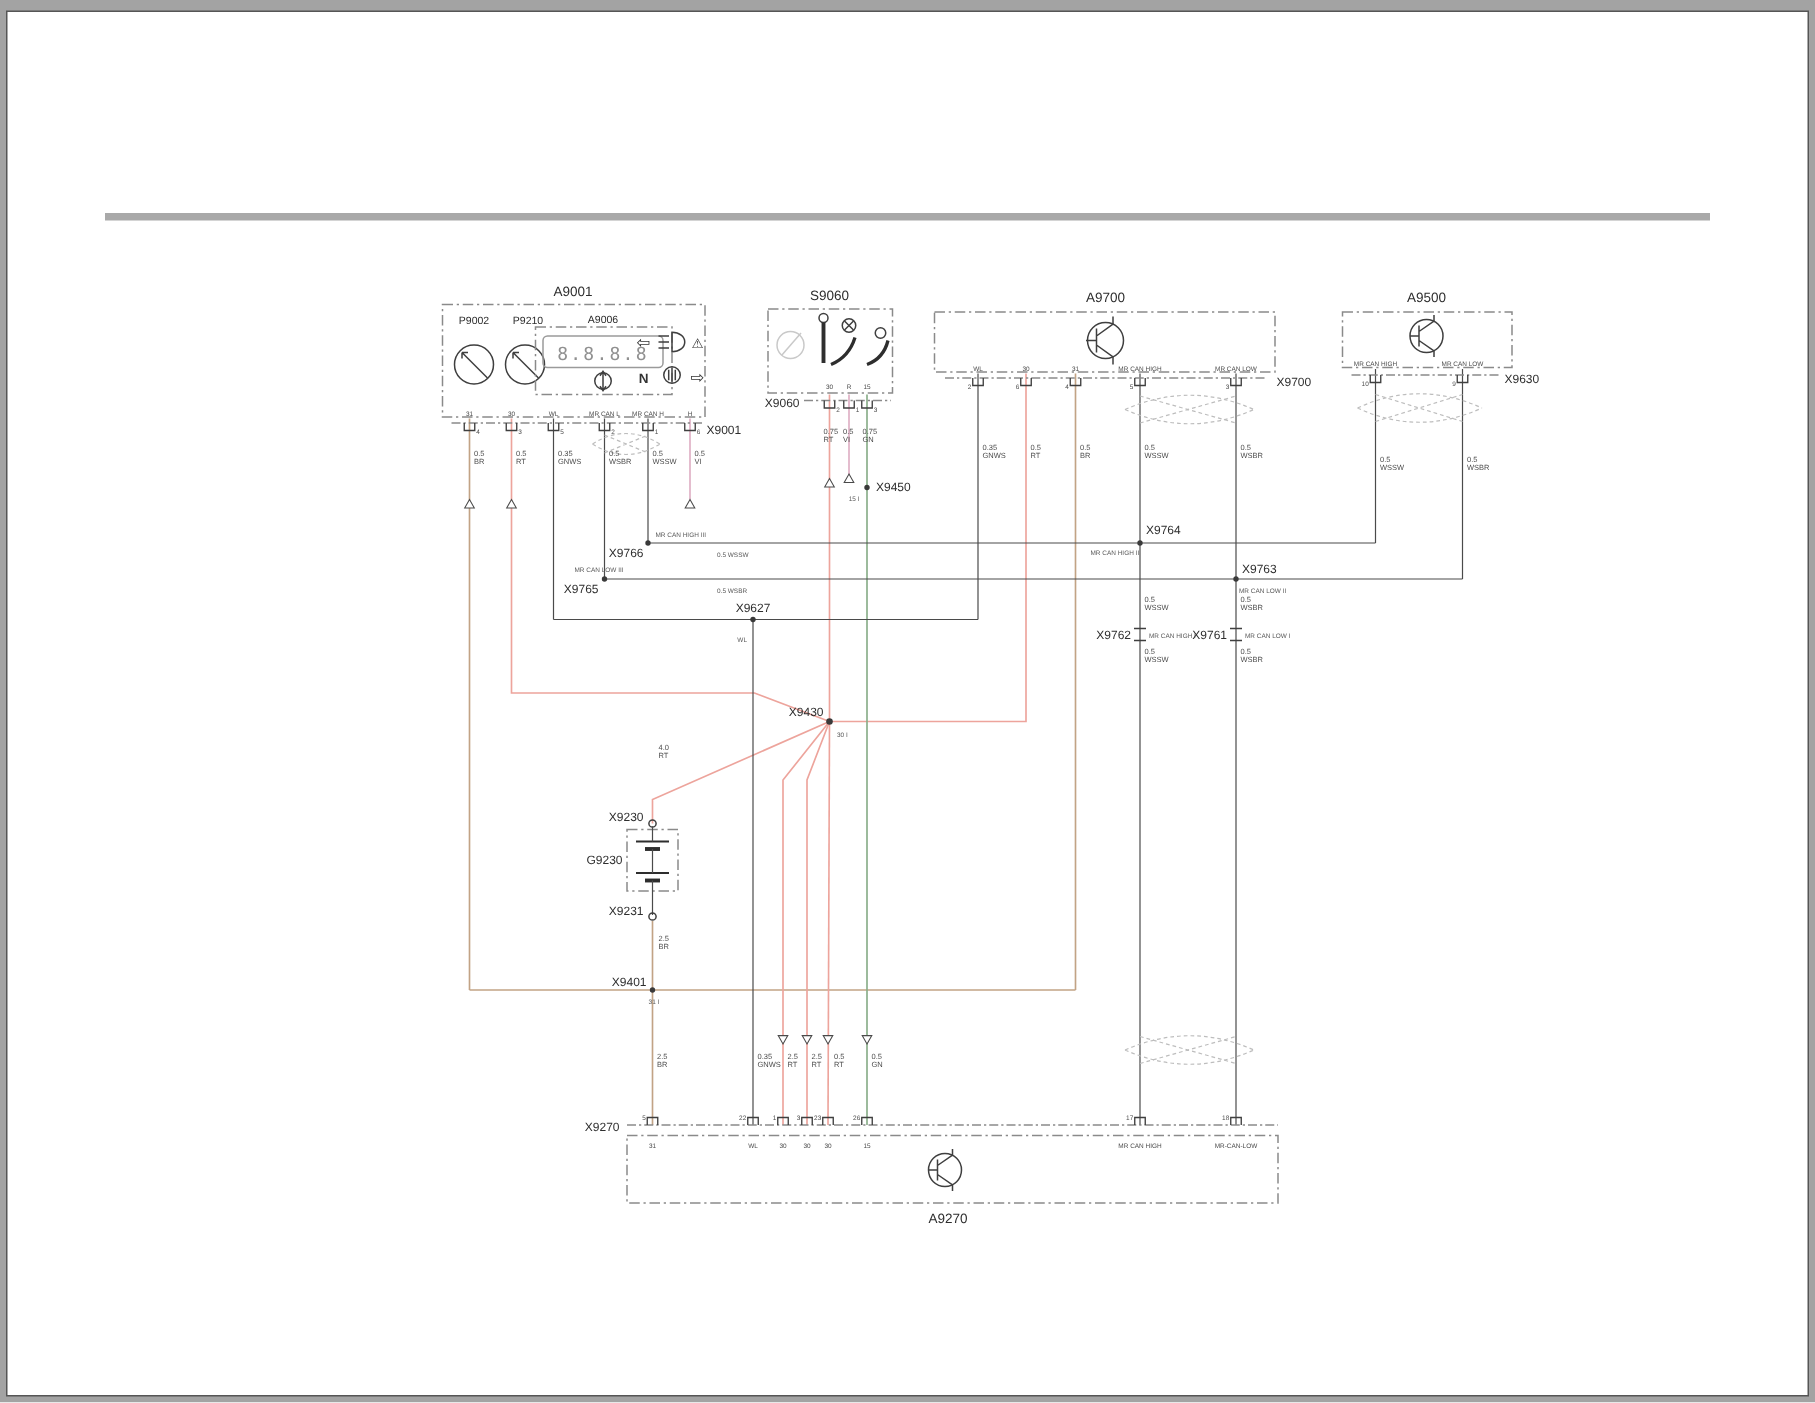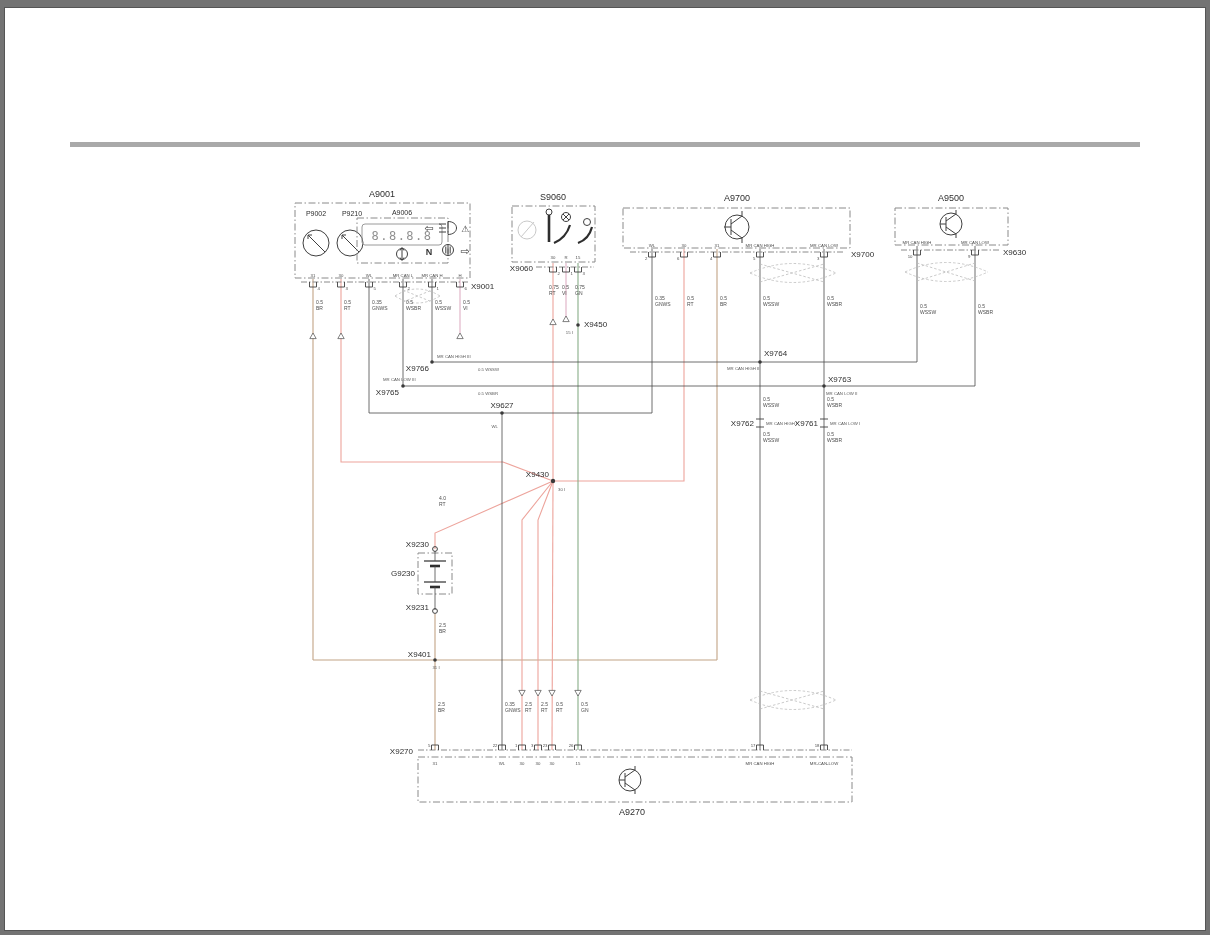--- a/index.html
+++ b/index.html
@@ -1,16 +1,16 @@
 <!DOCTYPE html>
 <html><head>
 <meta charset="utf-8">
 <style>
   html,body{margin:0;padding:0;background:#fff;}
-  #page{position:relative;width:1210px;height:935px;background:#737373;}
+  #page{position:relative;width:1210px;height:935px;background:#a3a3a3;}
   svg{position:absolute;left:0;top:0;}
   text{font-family:"Liberation Sans","DejaVu Sans",sans-serif;}
   .title{font-size:9px;fill:#2e2e2e;}
   .sub{font-size:7px;fill:#2e2e2e;}
   .xlabel{font-size:8px;fill:#2e2e2e;}
   .tiny{font-size:4.3px;fill:#4d4d4d;}
   .wlab{font-size:5px;fill:#4d4d4d;}
   .net{font-size:4.3px;fill:#5a5a5a;}
   .lcd{font-family:"DejaVu Sans Mono",monospace;font-size:12px;fill:#909090;letter-spacing:1.5px;}
   .icontext{fill:#333;}

